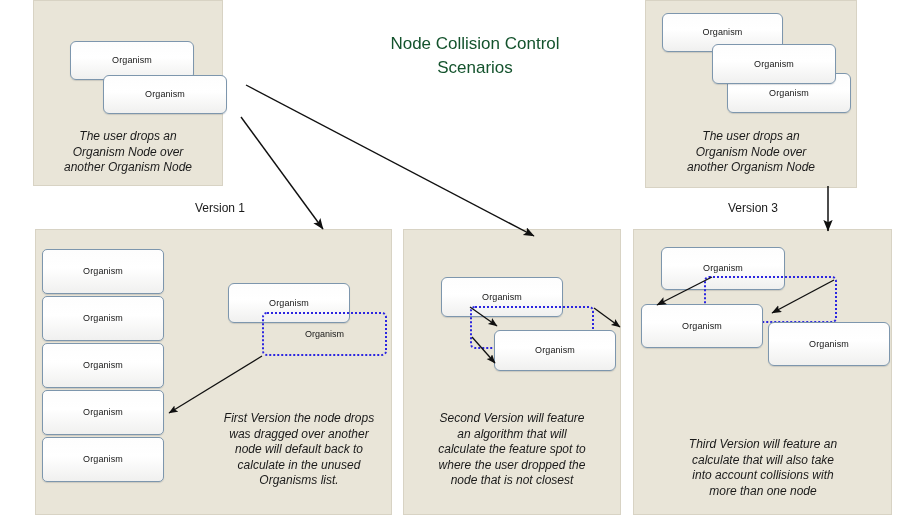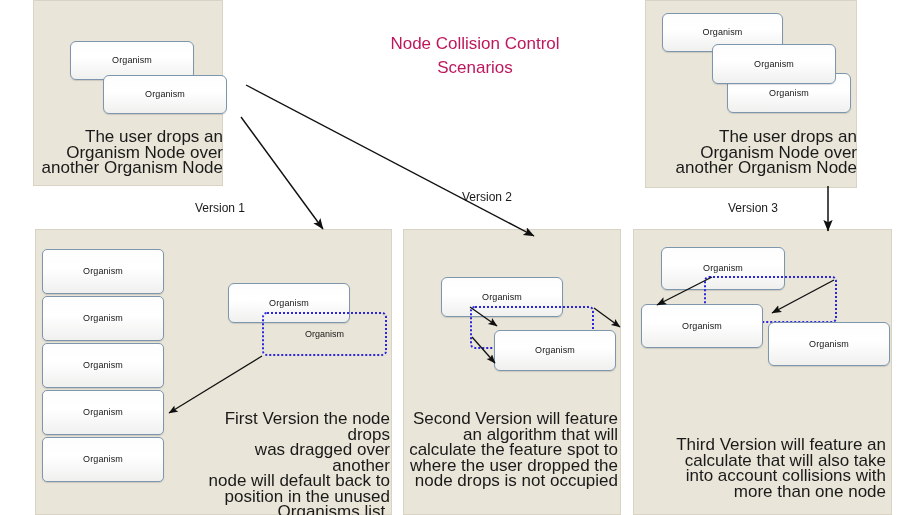--- a/index.html
+++ b/index.html
@@ -59,38 +59,39 @@
     justify-content: center;
   }
   .ghost > span {
     font-size: 9px;
     color: #161616;
     white-space: nowrap;
   }
 
   .caption {
     position: absolute;
-    text-align: right;
-    font-size: 17px;
+    text-align: center;
+    font-size: 12px;
     line-height: 15.5px;
     color: #1a1a1a;
+    font-style: italic;
   }
   .version-label {
     position: absolute;
     font-size: 12px;
     color: #1a1a1a;
     text-align: center;
     white-space: nowrap;
   }
   .title {
     position: absolute;
     text-align: center;
     font-size: 17px;
     line-height: 24px;
-    color: #be185d;
+    color: #14532d;
   }
   svg.arrows {
     position: absolute;
     left: 0; top: 0;
     width: 922px;
     height: 515px;
     overflow: visible;
     pointer-events: none;
   }
 </style>
@@ -131,21 +132,20 @@
     <span>Organism</span>
   </div>
 
   <div class="caption" style="left:645px; top:129px; width:212px;">
     <div>The user drops an</div>
     <div>Organism Node over</div>
     <div>another Organism Node</div>
   </div>
 
   <div class="version-label" style="left:150px; top:201px; width:140px;">Version 1</div>
-  <div class="version-label" style="left:417px; top:190px; width:140px;">Version 2</div>
   <div class="version-label" style="left:683px; top:201px; width:140px;">Version 3</div>
 
   <div class="panel" style="left:35px; top:229px; width:357px; height:286px;"></div>
 
   <div class="node list-item" style="left:42px; top:249px; width:122px; height:45px;">
     <span>Organism</span>
   </div>
   <div class="node list-item" style="left:42px; top:296px; width:122px; height:45px;">
     <span>Organism</span>
   </div>
@@ -163,42 +163,42 @@
     <span>Organism</span>
   </div>
   <div class="ghost" style="left:262px; top:312px; width:125px; height:44px;">
     <span>Organism</span>
   </div>
 
   <div class="caption" style="left:208px; top:411px; width:182px;">
     <div>First Version the node drops</div>
     <div>was dragged over another</div>
     <div>node will default back to</div>
-    <div>position in the unused</div>
+    <div>calculate in the unused</div>
     <div>Organisms list.</div>
   </div>
 
   <div class="panel" style="left:403px; top:229px; width:218px; height:286px;"></div>
 
   <div class="node" style="left:441px; top:277px; width:122px; height:40px;">
     <span>Organism</span>
   </div>
   <div class="ghost no-label" style="left:470px; top:306px; width:124px; height:43px;">
     
   </div>
   <div class="node" style="left:494px; top:330px; width:122px; height:41px;">
     <span>Organism</span>
   </div>
 
   <div class="caption" style="left:406px; top:411px; width:212px;">
     <div>Second Version will feature</div>
     <div>an algorithm that will</div>
     <div>calculate the feature spot to</div>
     <div>where the user dropped the</div>
-    <div>node drops is not occupied</div>
+    <div>node that is not closest</div>
   </div>
 
   <div class="panel" style="left:633px; top:229px; width:259px; height:286px;"></div>
 
   <div class="node" style="left:661px; top:247px; width:124px; height:43px;">
     <span>Organism</span>
   </div>
   <div class="ghost no-label" style="left:704px; top:276px; width:133px; height:47px;">
     
   </div>

